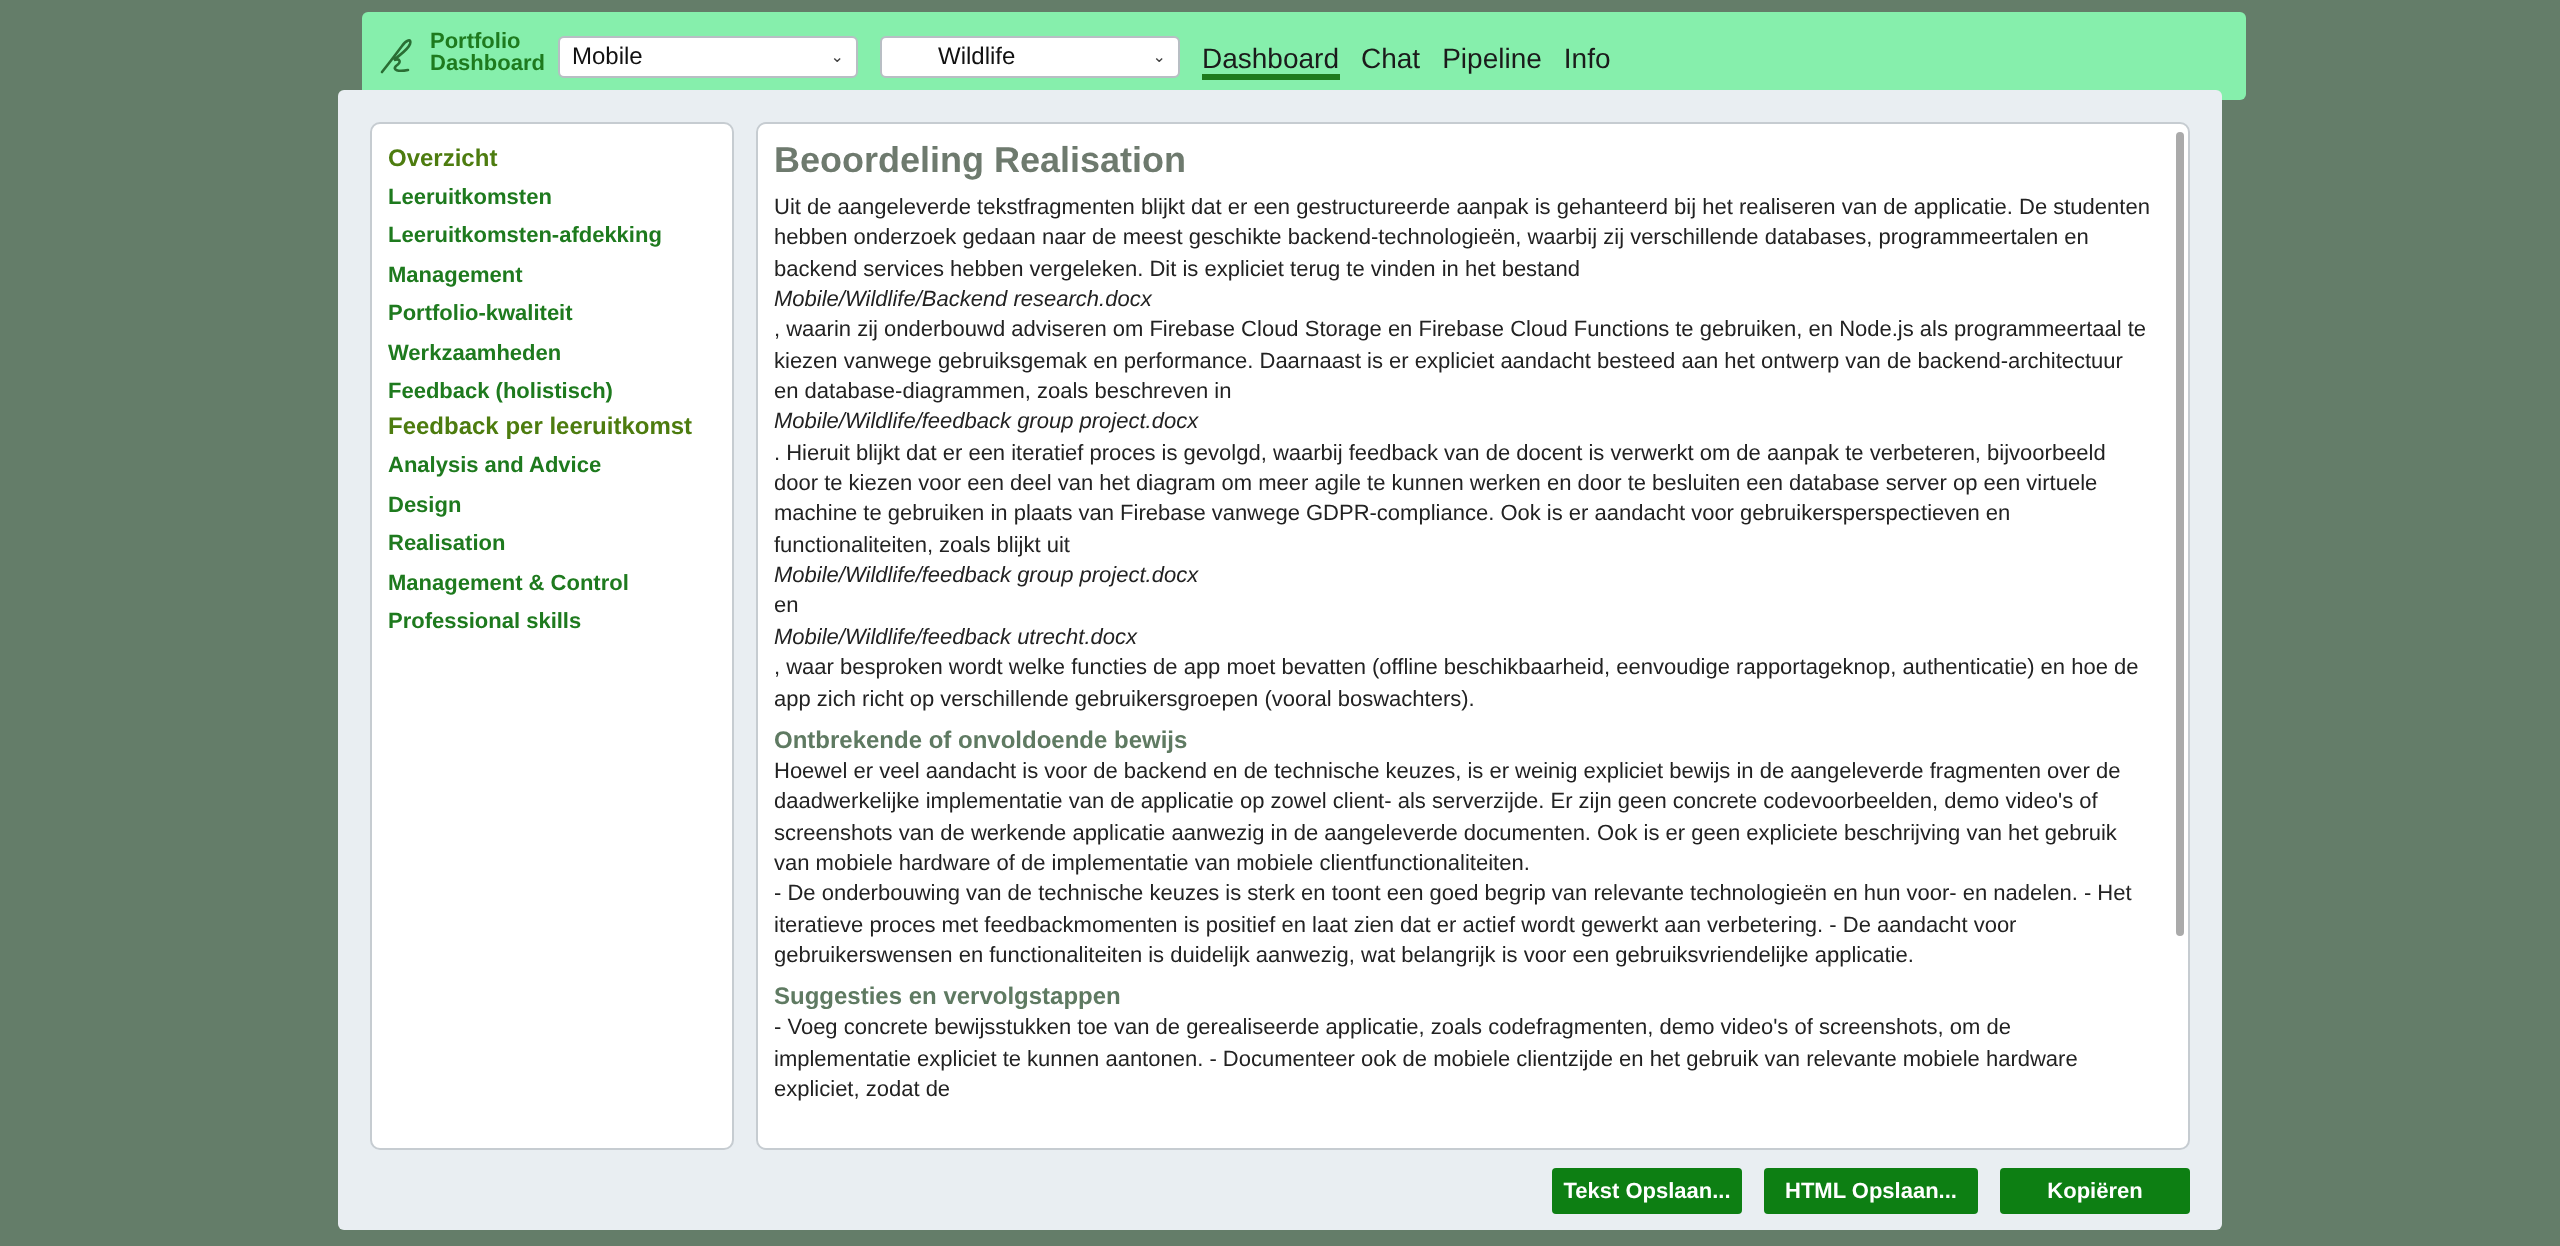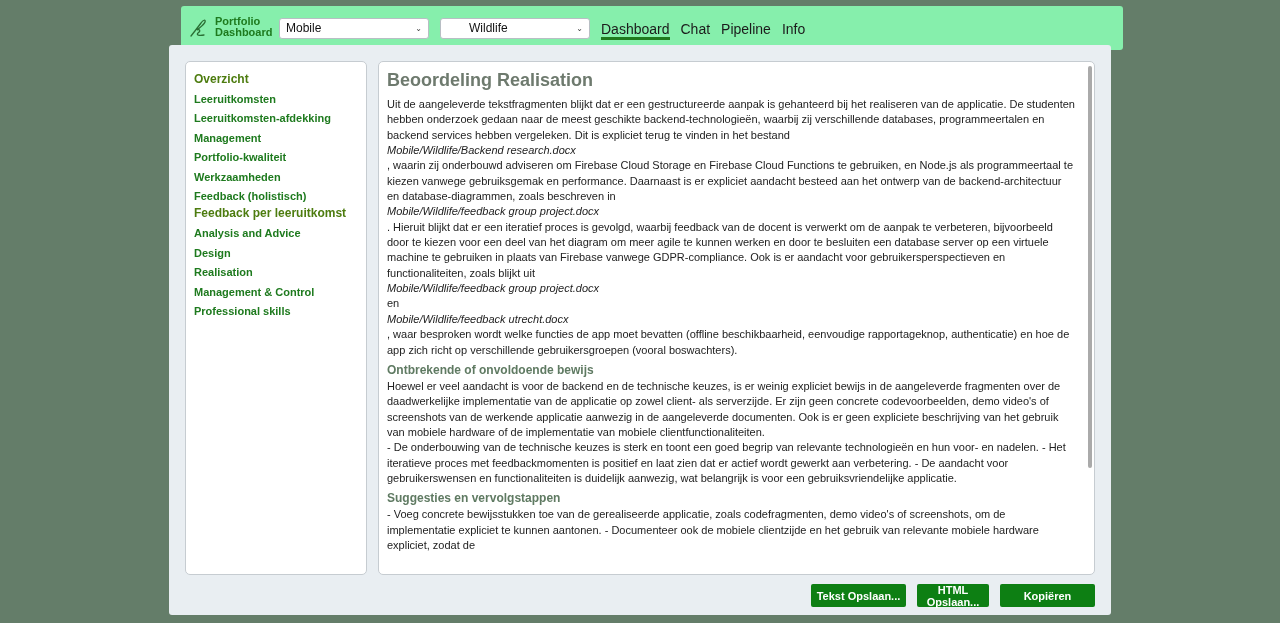--- a/index.html
+++ b/index.html
@@ -63,21 +63,21 @@
       position: absolute; right: 2px; top: 4px; width: 4px; height: 402px;
       background: #aaa; border-radius: 2px;
     }
     .buttons { position: absolute; right: 16px; bottom: 8px; display: flex; }
     .btn {
       height: 23px; background: #0d7f13; color: #fff; font-weight: bold; font-size: 11px;
       border-radius: 2px; display: flex; align-items: center; justify-content: center;
       margin-left: 11px; border: none;
     }
     .btn1 { width: 95px; }
-    .btn2 { width: 72px; }
+    .btn2 { width: 107px; }
     .btn3 { width: 95px; }
   </style>
 </head>
 <body>
 
 <div class="topbar">
   <div class="logo">
     <svg viewBox="0 0 24 24">
       <path d="M3 20 C7 15, 10 11, 13 7 C15 4, 18 3, 17 6 C16 9, 11 12, 9 14 C12 13, 13 15, 10 17 C8 19, 11 20, 16 19" fill="none" stroke="#2a6e34" stroke-width="1.3" stroke-linecap="round"></path>
     </svg>

